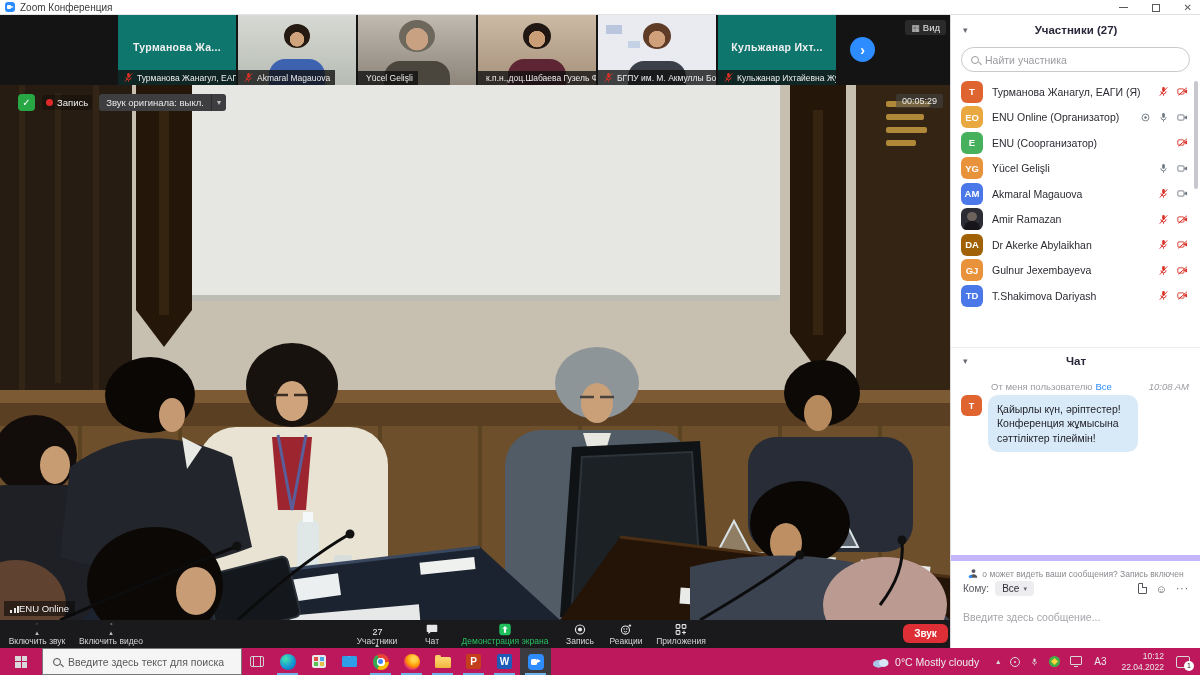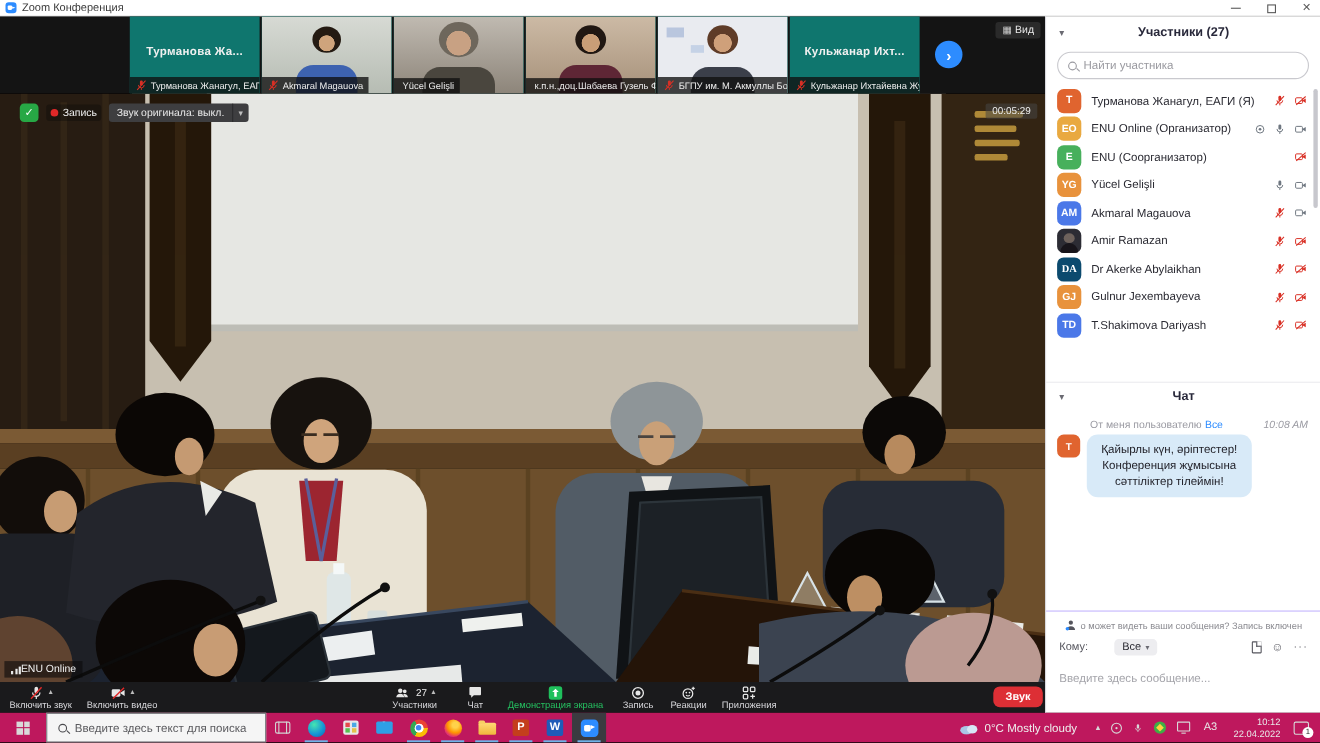--- a/index.html
+++ b/index.html
@@ -55,21 +55,21 @@
   .sndbtn .dd { padding:3px 5px; border-left:1px solid #2c2c2e; color:#bdbdbd; font-size:8px; display:flex; align-items:center; }
   .timer { position:absolute; right:7px; top:9px; background:rgba(70,70,70,.55); color:#eee; font-size:9px; padding:2px 6px; border-radius:2px; }
   .streamtag { position:absolute; left:4px; bottom:4px; display:flex; align-items:flex-end; gap:0; background:rgba(10,10,10,.6); color:#f2f2f2; font-size:9.5px; padding:2px 6px; }
   .bars { display:flex; align-items:flex-end; gap:1.5px; padding-bottom:1px; }
   .bars i { display:block; width:2px; background:#e8e8e8; }
   .bars i:nth-child(1){height:3px}.bars i:nth-child(2){height:5px}.bars i:nth-child(3){height:7px}
 
   
   .ztoolbar { position:absolute; left:0; top:620px; width:950px; height:28px; background:#1a1a1c; }
   .titem { position:absolute; top:1px; height:26px; display:flex; flex-direction:column; align-items:center; justify-content:space-between; color:#d6d6da; font-size:8.5px; padding:2px 0 1px; }
-  .titem .irow { display:flex; align-items:center; gap:4px; height:13px; }
+  .titem .irow { display:flex; align-items:center; gap:4px; height:13px;flex-direction:column; }
   .chev { color:#bdbdbd; font-size:7px; line-height:1; }
   .cnt { color:#efefef; font-size:9px; margin-left:1px; }
   .ti-audio{left:2px;width:70px}.ti-video{left:72px;width:78px}
   .ti-part{left:346px;width:62px}.ti-chat{left:414px;width:36px}.ti-share{left:452px;width:106px;color:#25c060}
   .ti-rec{left:560px;width:40px}.ti-react{left:602px;width:48px}.ti-apps{left:652px;width:58px}
   .leave-btn { position:absolute; left:903px; top:4px; width:45px; height:19px; background:#dd2f35; color:#fff; font-size:10px; font-weight:bold; border:none; border-radius:6px; display:flex; align-items:center; justify-content:center; }
 
   
   .sidebar { position:absolute; left:950px; top:15px; width:250px; height:633px; background:#fff; border-left:1px solid #d9d9de; color:#2b2b33; }
   .shead { position:absolute; left:0; width:250px; height:26px; display:flex; align-items:center; justify-content:center; font-size:11.5px; font-weight:bold; color:#28283a; }
@@ -88,29 +88,29 @@
   .pav.photo::after { content:""; position:absolute; left:3px; top:13px; width:16px; height:9px; border-radius:8px 8px 0 0; background:#17141a; }
   .pname { flex:1; font-size:10.5px; margin-left:9px; white-space:nowrap; overflow:hidden; text-overflow:ellipsis; }
   .picons { display:flex; align-items:center; gap:7px; flex:0 0 auto; }
   .sic { display:flex; align-items:center; }
   .pscroll { position:absolute; right:2px; top:66px; width:4px; height:108px; border-radius:2px; background:#c7c7cd; }
   .btnrow { position:absolute; left:0; top:296px; width:250px; height:28px; }
   .sbtn { position:absolute; top:2px; background:#f2f2f5; border:none; border-radius:8px; color:#2b2b33; font-size:10px; padding:5px 10px; font-family:inherit; }
   .sb-invite { left:32px; }
   .sb-unmute { left:122px; }
   .chathead { top:332px; border-top:1px solid #ececef; height:27px; }
-  .chatbody { position:absolute; left:0; top:360px; width:250px;text-align:center; }
+  .chatbody { position:absolute; left:0; top:360px; width:250px; }
   .cmeta { display:flex; align-items:center; font-size:9.5px; color:#9a9aa2; padding:6px 12px 3px 40px; }
   .cmeta .to { color:#2d8cff; margin-left:3px; }
   .cmeta .tm { margin-left:auto;font-style:italic; }
   .cmsg { display:flex; align-items:flex-start; padding:0 12px 0 10px; gap:6px; }
   .cav { width:21px; height:21px; border-radius:6px; background:#e0642f; color:#fff; font-size:9px; font-weight:bold; display:flex; align-items:center; justify-content:center; flex:0 0 auto; }
   .bubble { background:#d8eaf8; border-radius:10px; padding:7px 9px; font-size:10.5px; line-height:1.38; color:#23232b; max-width:150px; }
-  .notice { position:absolute; left:0; top:540px; width:250px; border-top:1px solid #c4b5fd; padding-top:7px; display:flex; align-items:center; justify-content:center; gap:3px; font-size:8.5px; color:#8a8a90; }
-  .compose { position:absolute; left:0; top:566px; width:250px; display:flex; align-items:center; padding:0 12px; gap:24px; }
+  .notice { position:absolute; left:0; top:540px; width:250px; border-top:6px solid #c4b5fd; padding-top:7px; display:flex; align-items:center; justify-content:center; gap:3px; font-size:8.5px; color:#8a8a90; }
+  .compose { position:absolute; left:0; top:566px; width:250px; display:flex; align-items:center; padding:0 12px; gap:6px; }
   .compose .klabel { font-size:10px; color:#55555d; }
   .topill { display:flex; align-items:center; gap:4px; background:#ededf0; border-radius:4px; padding:2px 7px; font-size:10px; color:#2b2b33; }
   .topill .g { font-size:7px; color:#6a6a72; }
   .cicons { margin-left:auto; display:flex; align-items:center; gap:9px; color:#55555d; }
   .fileic { width:9px; height:11px; border:1.2px solid #55555d; border-radius:1px; position:relative; }
   .fileic::after { content:""; position:absolute; right:-1px; top:-1px; width:4px; height:4px; background:#fff; border-left:1.2px solid #55555d; border-bottom:1.2px solid #55555d; }
   .smil { font-size:11px; }
   .morec { font-size:10px; letter-spacing:1px; }
   .msginput { position:absolute; left:12px; right:12px; top:592px; }
   .msginput input { width:100%; border:none; outline:none; font-size:10.5px; color:#333; font-family:inherit; }
@@ -639,21 +639,21 @@
             <span class="sic">
               <svg width="13" height="11" viewBox="0 0 16 16">
                 <rect x="1.2" y="4.2" width="9" height="7.6" rx="1.4" fill="none" stroke="#d93025" stroke-width="1.3"></rect>
                 <path d="M10.6 7.4l4-2.4v6l-4-2.4z" fill="#d93025"></path>
                 <path d="M2 13.5L14.5 2.5" stroke="#d93025" stroke-width="1.4"></path>
               </svg>
             </span>
           </span>
       </div>
       <div class="prow">
-        <span class="pav" style="background: #0c4a6e; font-family: Liberation Serif, serif;">
+        <span class="pav" style="background: #a16207;">
             <span>DA</span>
           </span>
         <span class="pname">Dr Akerke Abylaikhan</span>
         <span class="picons">
             <span class="sic">
               <svg width="11" height="11" viewBox="0 0 16 16">
                 <rect x="6.1" y="1.6" width="3.8" height="7" rx="1.9" fill="#d93025"></rect>
                 <path d="M4.2 7.6a3.8 3.8 0 0 0 7.6 0M8 11.6v2.6" stroke="#d93025" stroke-width="1.3" fill="none"></path>
                 <path d="M2.5 14L13.5 2" stroke="#d93025" stroke-width="1.4"></path>
               </svg>

